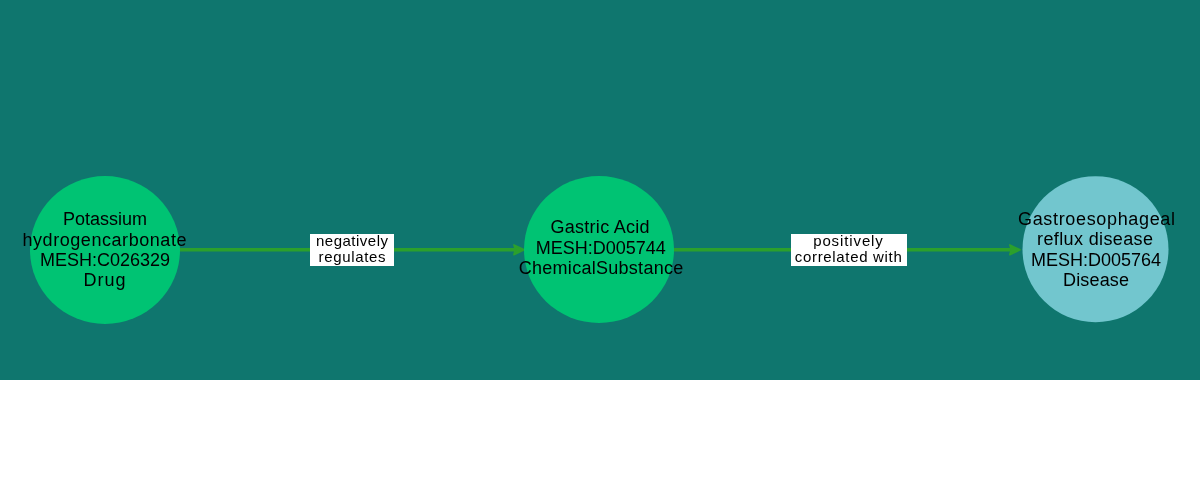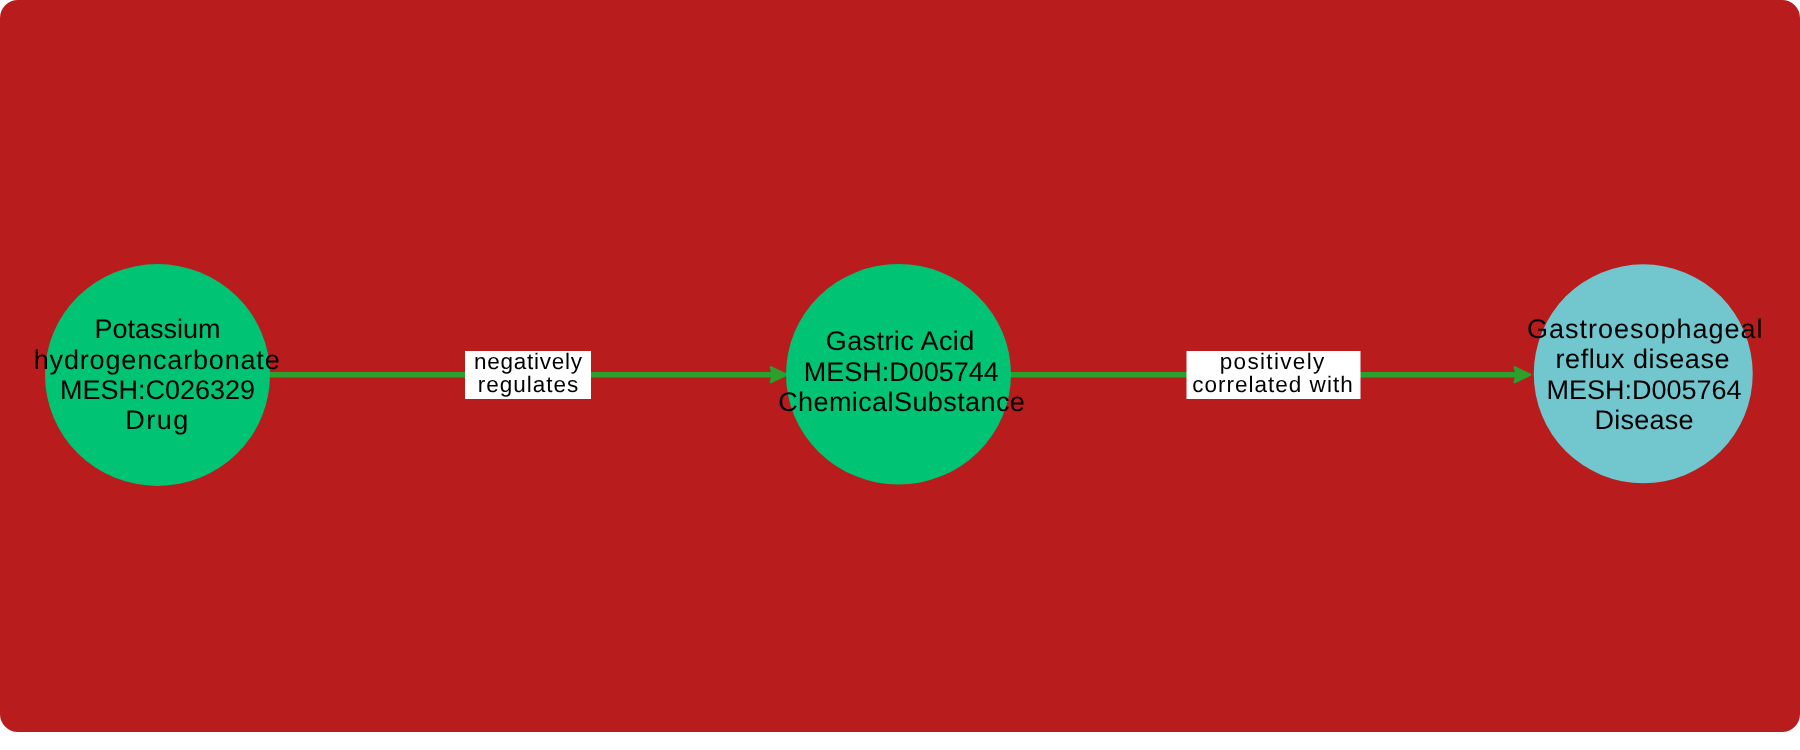--- a/index.html
+++ b/index.html
@@ -1,16 +1,16 @@
 <!DOCTYPE html>
 <html><head>
 <meta charset="utf-8">
 <style>
   html,body{margin:0;padding:0;background:#ffffff;}
-  #canvas{position:relative;width:1200px;height:488px;background:#b91c1c;overflow:hidden;border-radius:12px;}
+  #canvas{position:relative;width:1200px;height:380px;background:#0f766e;overflow:hidden;}
   text{font-family:"Liberation Sans",sans-serif;fill:#000000;}
   .node{font-size:18px;}
   .edge{font-size:15px;}
 </style>
 </head>
 <body>
 <div id="canvas">
 <svg width="1200" height="500" viewBox="0 0 1200 500">
 
   <g stroke="#2ca02c" stroke-width="3.6" fill="none">

